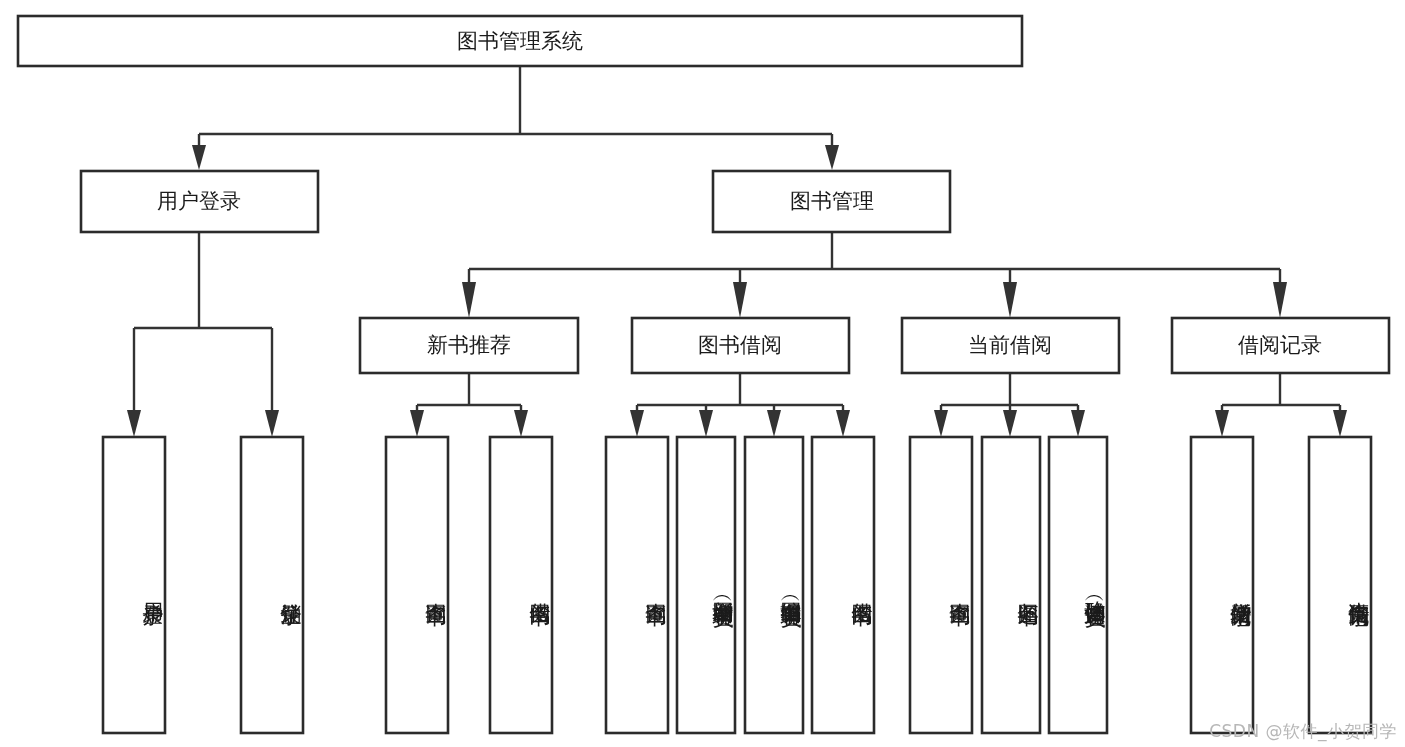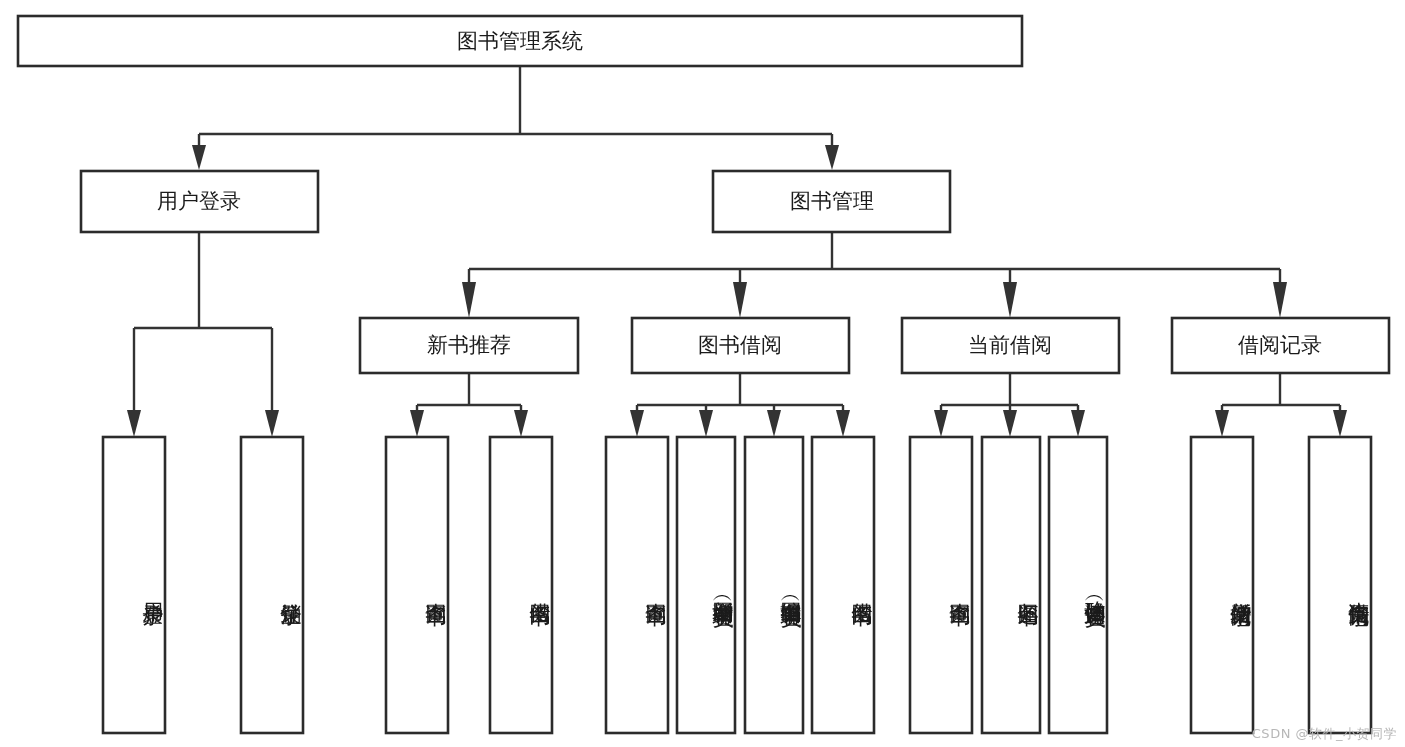--- a/index.html
+++ b/index.html
@@ -83,21 +83,21 @@
     width: 100%;
   }
   .leaf-cell.centered {
     align-items: center;
   }
   #watermark {
     position: absolute;
     right: 8px;
     bottom: 4px;
     font-family: "DejaVu Sans", "Liberation Sans", sans-serif;
-    font-size: 13px;
+    font-size: 17px;
     color: #b7b7b7;
     letter-spacing: 0.5px;
     white-space: nowrap;
     pointer-events: none;
   }
 </style>
 </head>
 <body>
 
 <div id="diagram-root">

